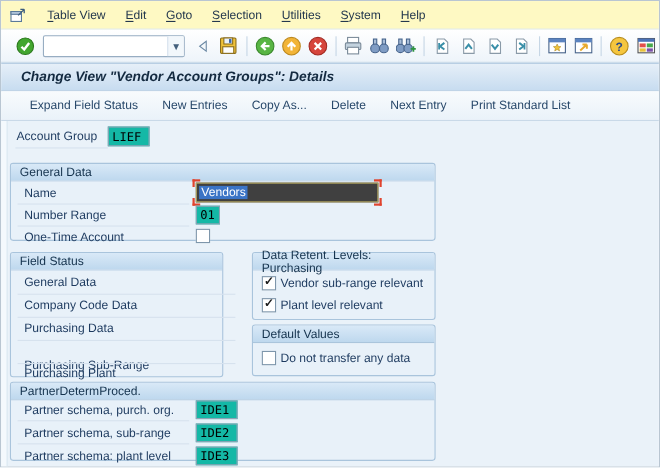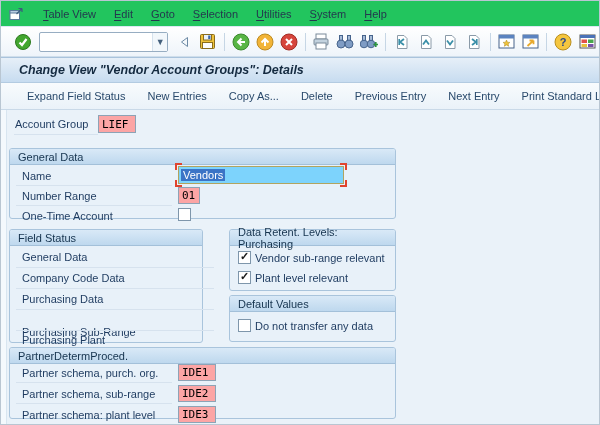--- a/index.html
+++ b/index.html
@@ -3,21 +3,21 @@
 <meta charset="utf-8">
 <style>
   * { box-sizing: border-box; }
   html,body { margin:0; padding:0; background:#fff; }
   .screen {
     position:relative; width:600px; height:425px; overflow:hidden;
     font-family:"Liberation Sans", sans-serif; font-size:11px; color:#1d3a5f;
     background:#fff; border:1px solid #b9c6d2;
   }
   
-  .menubar { position:absolute; top:0; left:0; right:0; height:26px; background:#22c55e;
+  .menubar { position:absolute; top:0; left:0; right:0; height:26px; background:#fef9c3;
     border-bottom:1px solid #dce8f3; display:flex; align-items:center; padding-left:8px; }
   .menubar .sys-icon { margin-right:10px; display:flex; align-items:center; }
   .menu-item { padding:3px 9px; color:#24384e; cursor:default; }
   .menu-item u { text-underline-offset:2px; }
   
   .toolbar { position:absolute; top:26px; left:0; right:0; height:30px;
     background:linear-gradient(#ffffff,#eef4fa); border-bottom:1px solid #cfdeeb;
     display:flex; align-items:center; padding-left:10px; }
   .tbi { width:22px; height:22px; display:flex; align-items:center; justify-content:center; margin:0 1px; }
   .sep { width:1px; height:18px; background:#c6d6e5; margin:0 4px; }
@@ -36,30 +36,30 @@
   .apptb { position:absolute; top:82px; left:0; right:0; height:27px;
     background:linear-gradient(#f8fbfd,#eaf2f9); border-bottom:1px solid #c9d9e8;
     display:flex; align-items:center; padding-left:22px; gap:14px; }
   .app-btn { color:#29496b; padding:3px 4px; cursor:default; white-space:nowrap; }
   
   .content { position:absolute; top:109px; left:0; right:0; bottom:0; background:#eaf2f9; }
   .left-strip { position:absolute; left:0; top:0; bottom:0; width:6px; background:#f4f9fd;
     border-right:1px solid #d8e5f0; }
   .lbl { position:absolute; color:#1d3a5f; white-space:nowrap; }
   .rule { position:absolute; height:1px; background:#d6e2ee; }
-  .mono { position:absolute; height:18px; border:1px solid #8da3b6; background:#fca5a5;
+  .mono { position:absolute; height:18px; border:1px solid #8da3b6; background:#14b8a6;
     font-family:"DejaVu Sans Mono", monospace; font-size:11px; color:#000;
     display:flex; align-items:center; padding-left:3px; }
   .group { position:absolute; background:#e8f1f9; border:1px solid #a9c4dc; border-radius:3px; }
   .grp-h { position:absolute; top:0; left:0; right:0; height:16px;
     background:linear-gradient(#d9e9f7,#bed8ee); border-bottom:1px solid #a3c0d9;
     border-radius:2px 2px 0 0; display:flex; align-items:center; padding-left:8px;
     color:#15334e; }
   .yfield { position:absolute; left:168px; top:17px; width:166px; height:18px;
-    background:#7dd3fc; border:1px solid #b1a45f; display:flex; align-items:center; padding-left:2px; }
+    background:#404040; border:1px solid #b1a45f; display:flex; align-items:center; padding-left:2px; }
   .yfield .sel { background:#3b74c6; color:#fff; padding:0 2px;
     font-family:"Liberation Sans",sans-serif; }
   .ck { position:absolute; width:7px; height:7px; }
   .ck.tl { left:-4px; top:-4px;  border-left:2px solid #e0442e; border-top:2px solid #e0442e; }
   .ck.tr { right:-4px; top:-4px; border-right:2px solid #e0442e; border-top:2px solid #e0442e; }
   .ck.bl { left:-4px; bottom:-4px; border-left:2px solid #e0442e; border-bottom:2px solid #e0442e; }
   .ck.br { right:-4px; bottom:-4px; border-right:2px solid #e0442e; border-bottom:2px solid #e0442e; }
   .cb { position:absolute; width:13px; height:13px; background:#fff; border:1px solid #7e96ab;
     font-size:11px; line-height:11px; text-align:center; color:#1a1a1a; }
   .cb.on::after { content:"✓"; position:relative; top:-1px; font-weight:bold; }
@@ -218,21 +218,20 @@
 
   <div class="titlebar">
     <span class="title">Change View "Vendor Account Groups": Details</span>
   </div>
 
   <div class="apptb">
     <span class="app-btn">Expand Field Status</span>
     <span class="app-btn">New Entries</span>
     <span class="app-btn">Copy As...</span>
     <span class="app-btn">Delete</span>
-    <span class="app-btn">Previous Entry</span>
     <span class="app-btn">Next Entry</span>
     <span class="app-btn">Print Standard List</span>
   </div>
 
   <div class="content">
     <div class="left-strip"></div>
 
     <span class="lbl" style="left:14px; top:8px;">Account Group</span>
     <div class="rule" style="left:13px; top:24px; width:84px;"></div>
     <div class="mono" style="left:97px; top:5px; width:38px;">LIEF</div>

